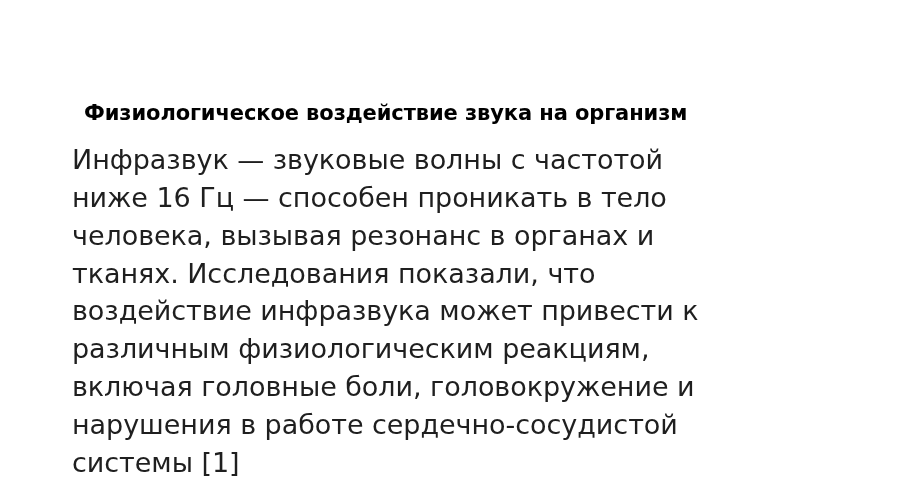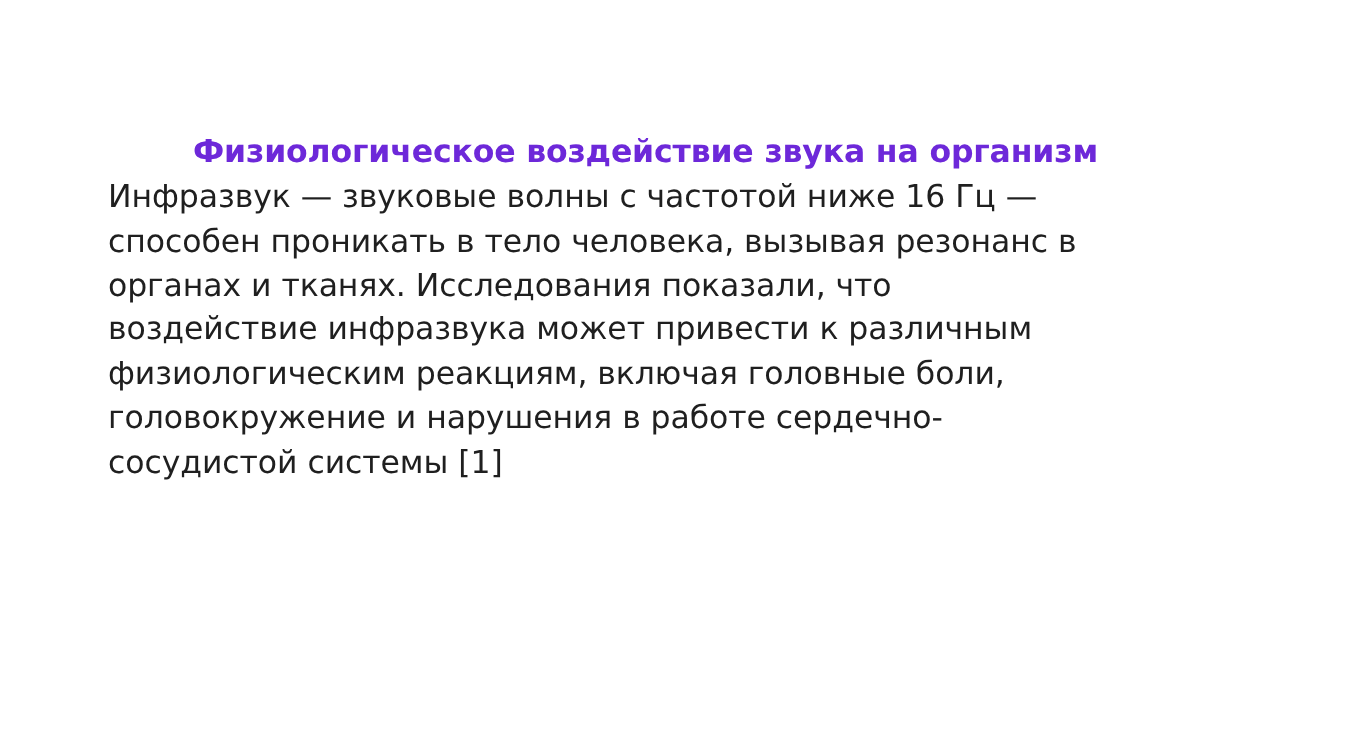--- a/index.html
+++ b/index.html
@@ -24,34 +24,33 @@
     position: absolute;
     left: 72px;
     top: 88px;
     width: 660px;
   }
   .heading {
     font-size: 21px;
     font-weight: bold;
     line-height: 1.30;
     letter-spacing: -0.1px;
-    color: #6d28d9;
-    margin: 0;
-    text-align: right;
+    color: #000000;
+    margin: 12px;
   }
   .subheading {
     font-size: 21px;
     font-weight: bold;
     line-height: 1.30;
     letter-spacing: -0.1px;
     color: #111111;
     margin: 0;
   }
   .body-text {
-    font-size: 21px;
+    font-size: 27px;
     font-weight: normal;
     line-height: 1.40;
     letter-spacing: -0.05px;
     color: #1f1f1f;
     margin: 0;
     padding-top: 2px;
     white-space: pre-wrap;
   }
 </style>
 </head>

